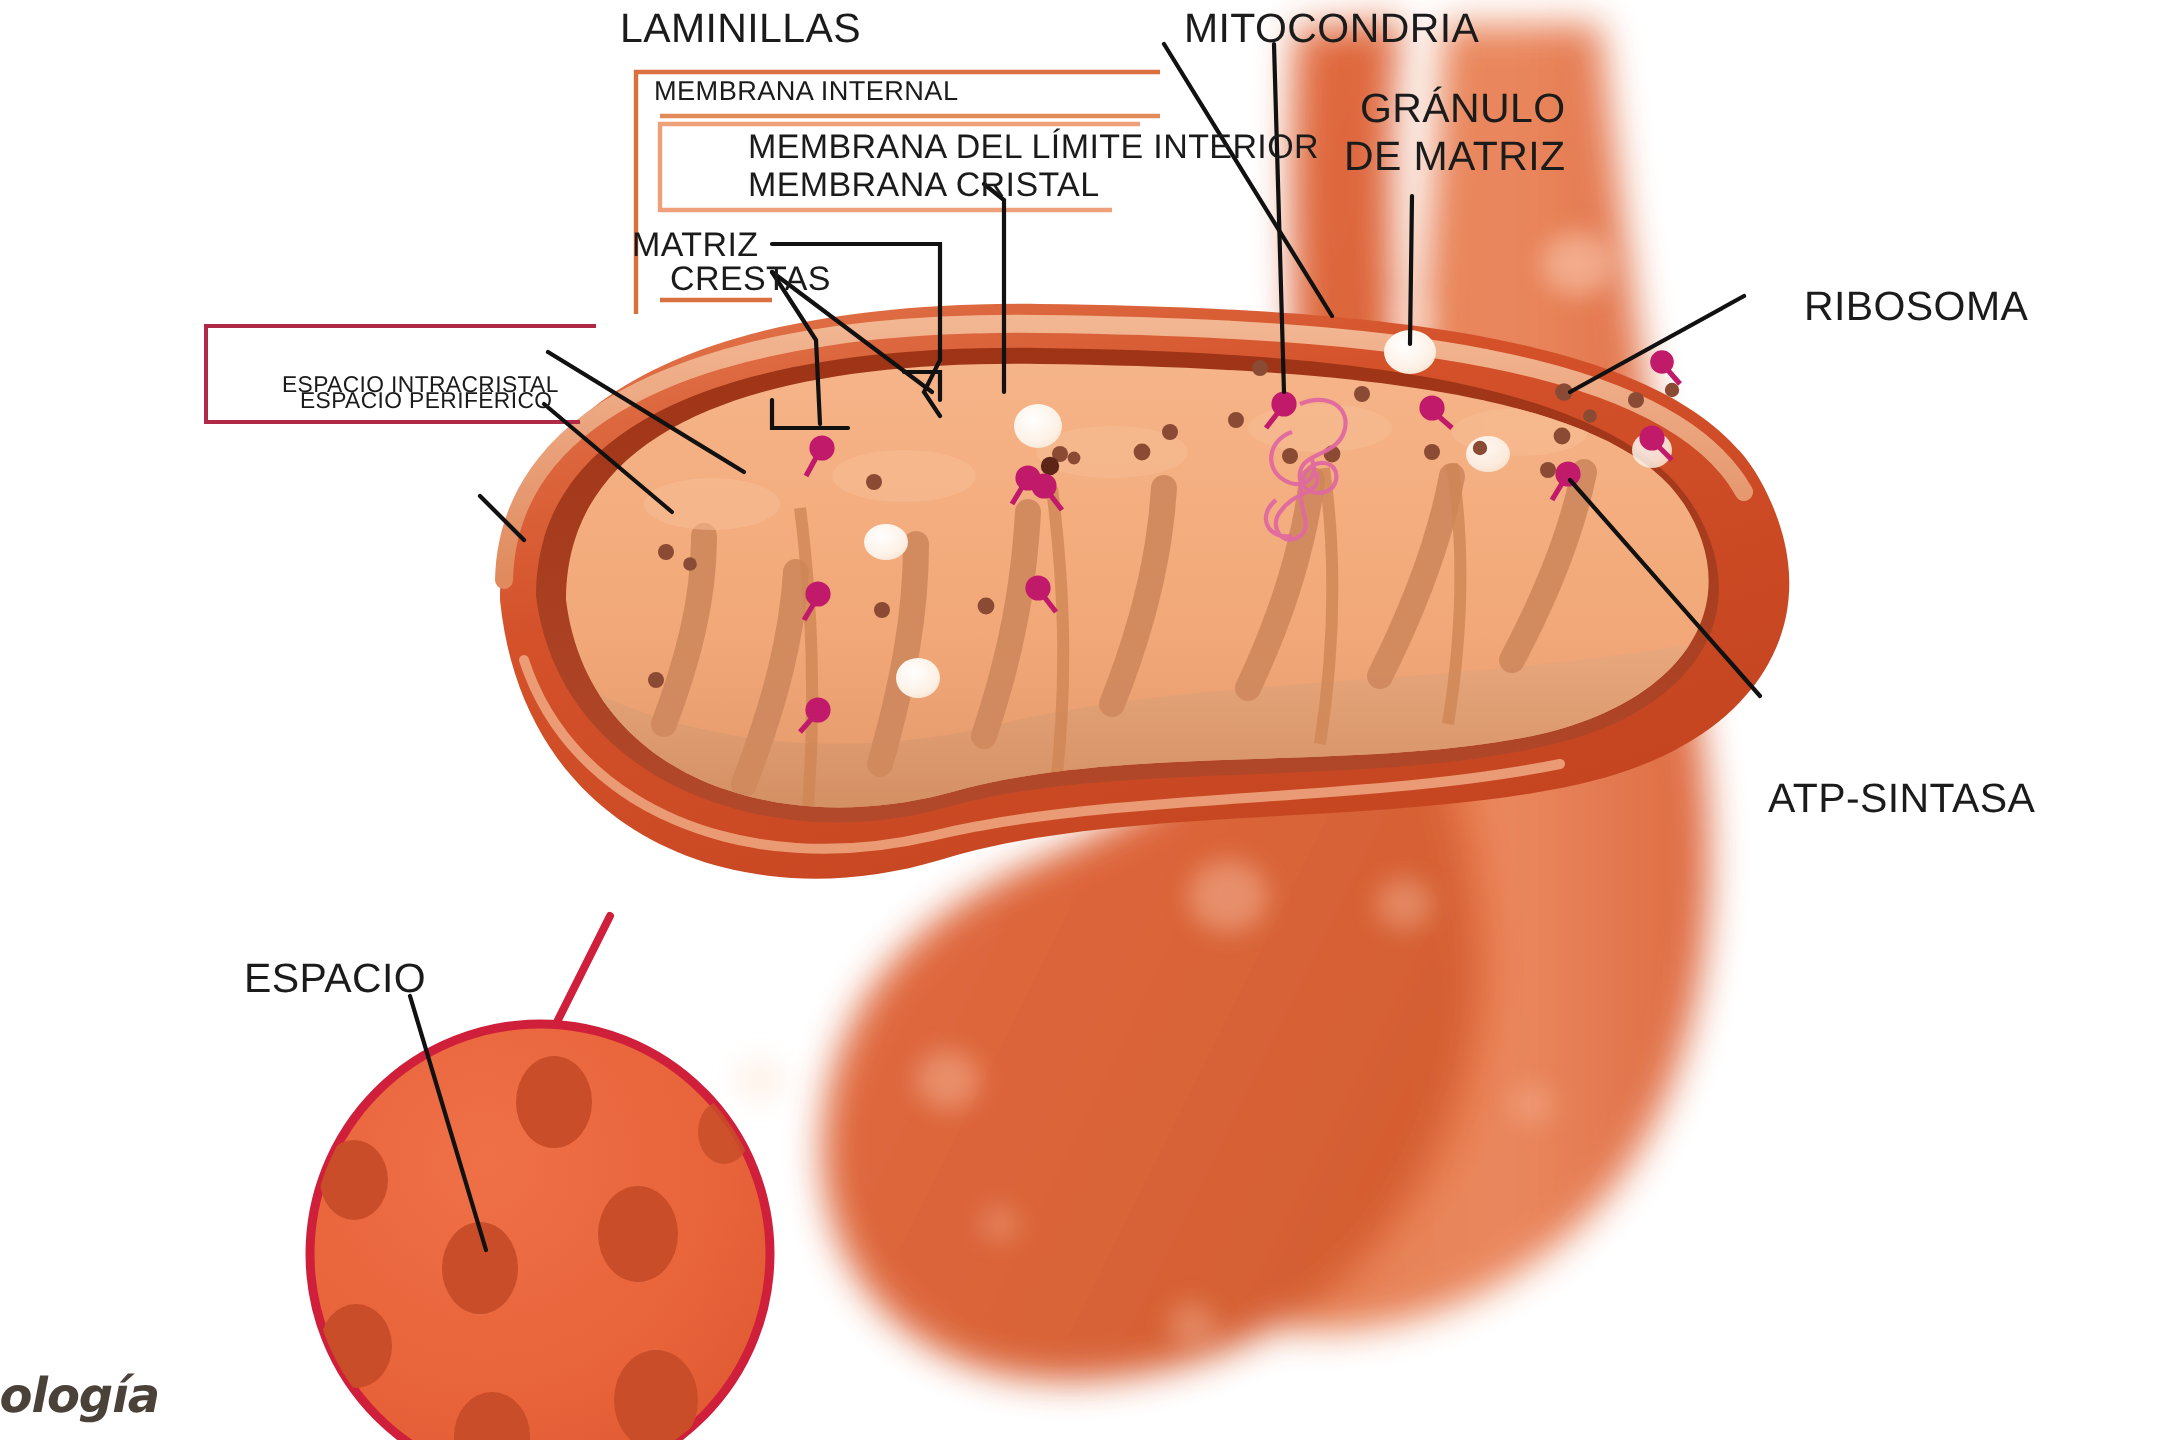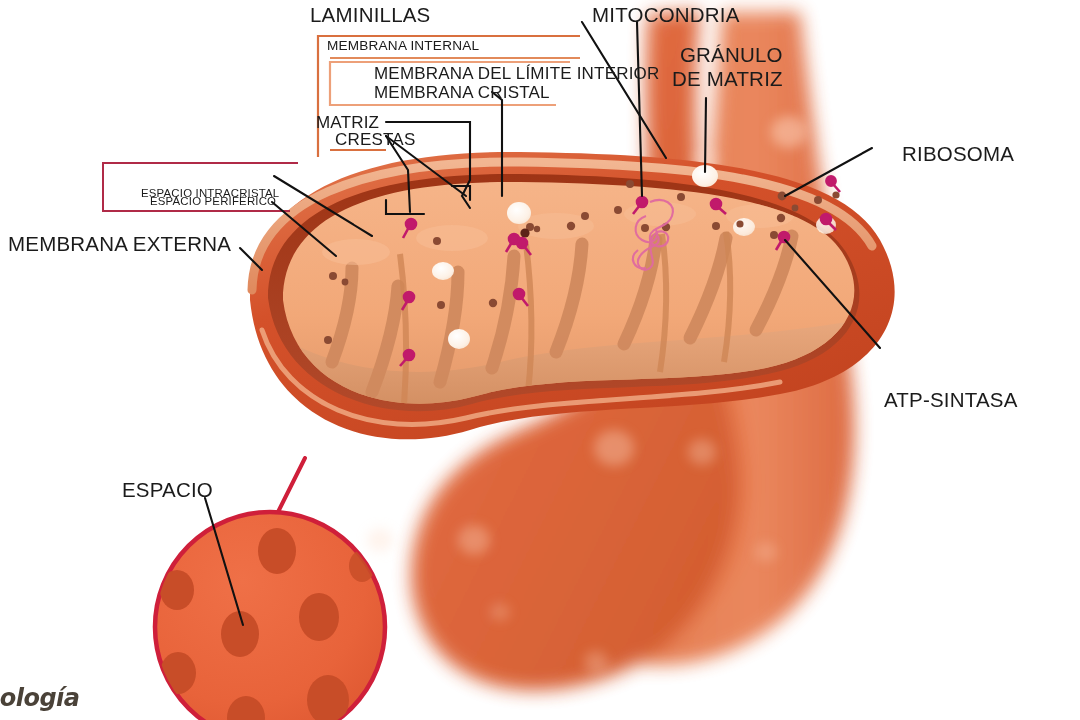--- a/index.html
+++ b/index.html
@@ -358,21 +358,20 @@
 
   <div class="lbl big" id="lbl-laminillas">LAMINILLAS</div>
   <div class="lbl mid" id="lbl-membrana-interna">MEMBRANA INTERNAL</div>
   <div class="lbl small" id="lbl-membrana-limite">MEMBRANA DEL LÍMITE INTERIOR</div>
   <div class="lbl small" id="lbl-membrana-cristal">MEMBRANA CRISTAL</div>
   <div class="lbl small" id="lbl-matriz">MATRIZ</div>
   <div class="lbl small" id="lbl-crestas">CRESTAS</div>
 
   <div class="lbl tiny" id="lbl-espacio-intracristal">ESPACIO INTRACRISTAL</div>
   <div class="lbl tiny" id="lbl-espacio-periferico">ESPACIO PERIFÉRICO</div>
-  <div class="lbl big" id="lbl-membrana-externa">MEMBRANA EXTERNA</div>
 
   <div class="lbl big" id="lbl-mitocondria">MITOCONDRIA</div>
   <div class="lbl big" id="lbl-granulo">GRÁNULO
 DE MATRIZ</div>
   <div class="lbl big" id="lbl-ribosoma">RIBOSOMA</div>
   <div class="lbl big" id="lbl-atp">ATP-SINTASA</div>
   <div class="lbl big" id="lbl-porina">ESPACIO</div>
 
   <div id="watermark">cología</div>
 </div>

